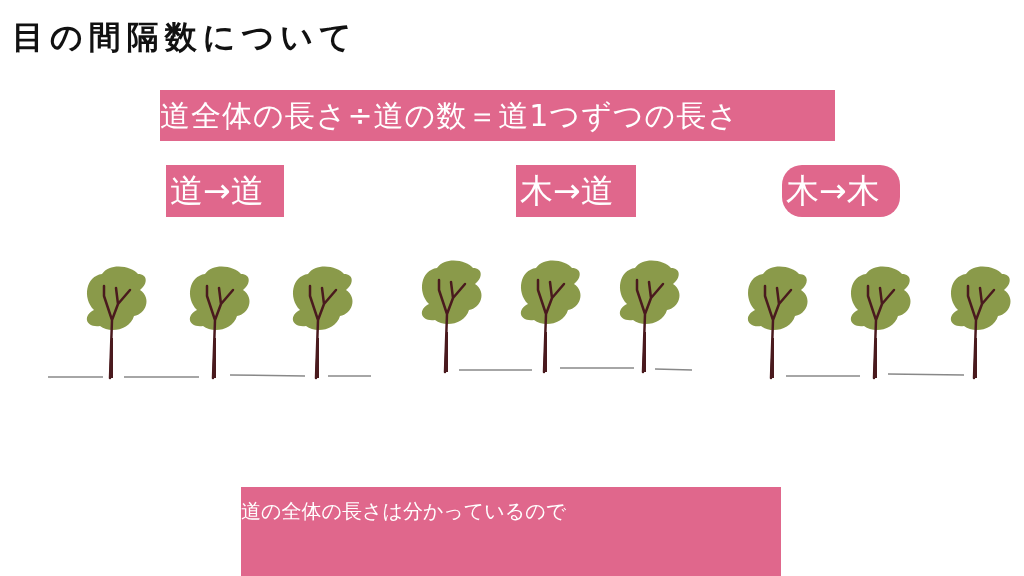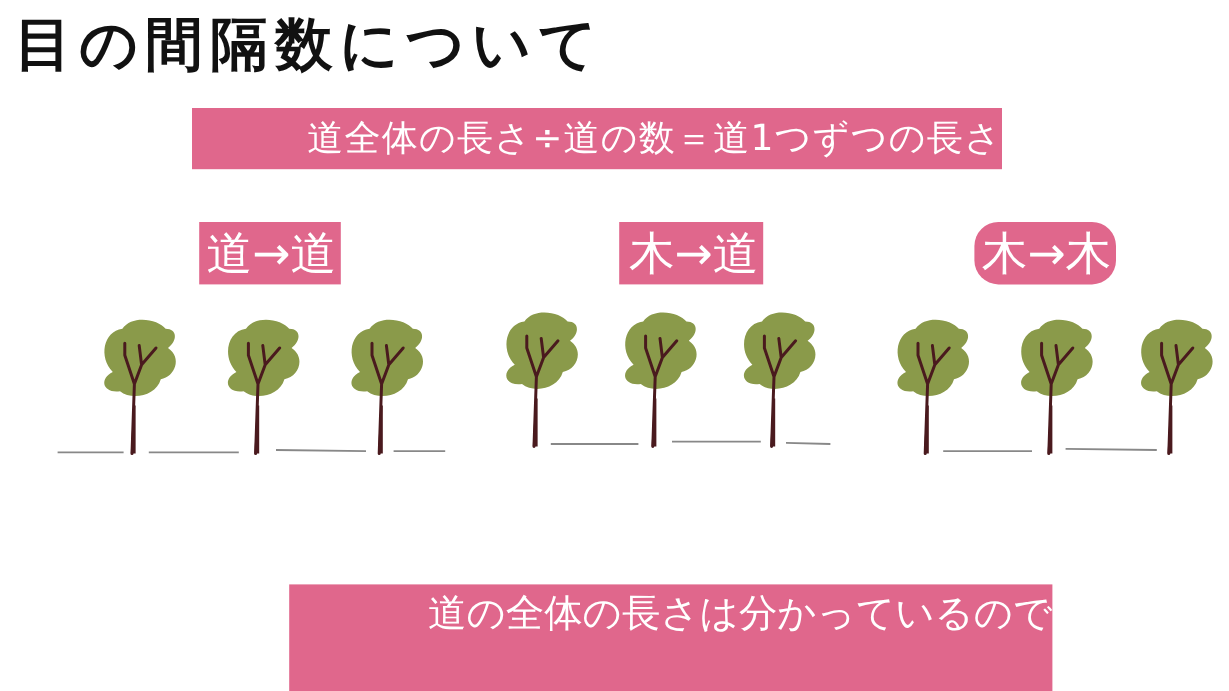--- a/index.html
+++ b/index.html
@@ -3,44 +3,43 @@
 <meta charset="utf-8">
 <style>
   html, body { margin:0; padding:0; }
   body {
     width:1024px; height:576px; position:relative; overflow:hidden;
     background:#ffffff;
     font-family: "DejaVu Sans", sans-serif;
   }
   .title {
     position:absolute; left:12px; top:10px;
-    font-size:48px; font-weight:bold; color:#111;
+    font-size:32px; font-weight:bold; color:#111;
     letter-spacing:6px; line-height:54px;
     font-family: "DejaVu Sans", sans-serif;
   }
   .pink {
     position:absolute; background:#e0678c; color:#ffffff;
     font-family: "DejaVu Sans", sans-serif;
-    white-space:nowrap; text-align:right;
+    white-space:nowrap; text-align:left;
   }
   .formula {
     left:160px; top:90px; width:675px; height:51px;
     font-size:30px; line-height:51px; letter-spacing:1px;
   }
   .label {
-    top:165px; height:52px; font-size:38px; line-height:52px;
+    top:165px; height:52px; font-size:33px; line-height:52px;
     padding:0 4px;
-    margin-top:20px;
   }
   .label.l1 { left:166px; width:110px; }
   .label.l2 { left:516px; width:112px; }
-  .label.l3 { left:812px; width:110px;border-radius:20px; }
+  .label.l3 { left:782px; width:110px;border-radius:20px; }
   .bottom {
-    left:241px; top:487px; width:636px; height:89px;
-    font-size:32px; line-height:40px; padding-top:4px; box-sizing:border-box;
+    left:241px; top:487px; width:540px; height:89px;
+    font-size:20px; line-height:40px; padding-top:4px; box-sizing:border-box;
   }
   .bottom div { height:40px; }
   .scene { position:absolute; left:0; top:250px; width:1024px; height:140px; }
   .scene svg { position:absolute; left:0; top:0; }
 </style>
 </head>
 <body>
 
 <div class="title">目の間隔数について</div>
 

